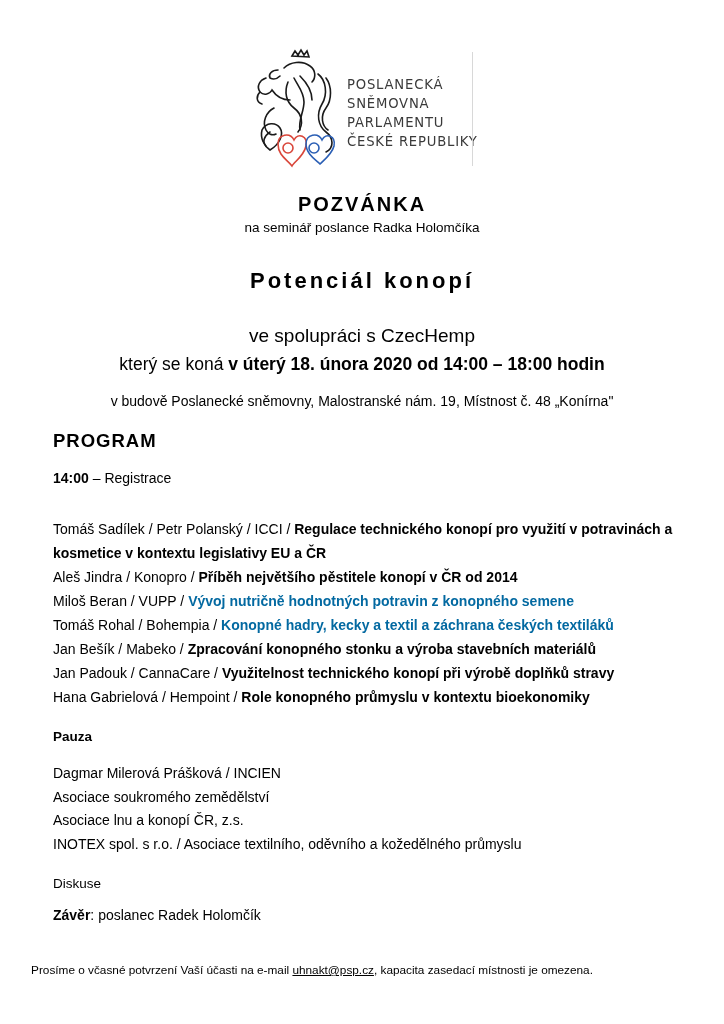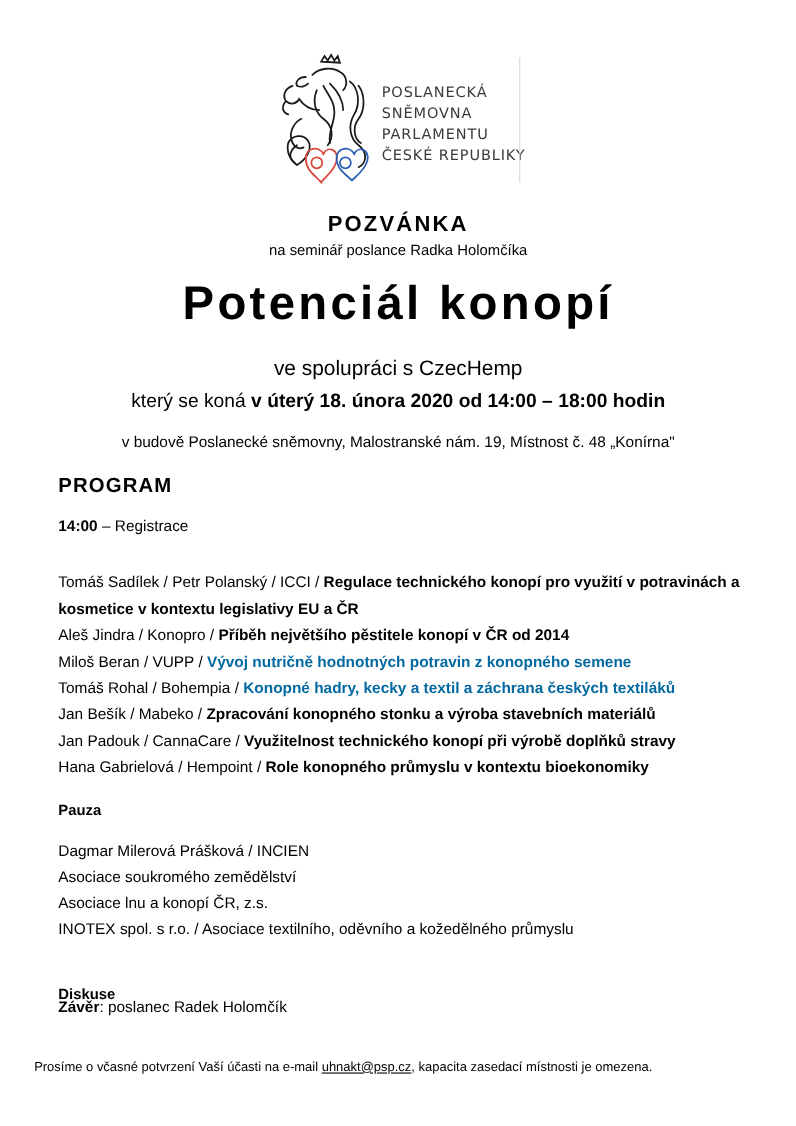--- a/index.html
+++ b/index.html
@@ -11,35 +11,35 @@
     .logo-text {
       position: absolute; left: 347px; top: 75px;
       font-family: "DejaVu Sans", sans-serif; font-size: 13.2px; line-height: 19px;
       letter-spacing: 0.8px; color: #3a3a3a;
     }
     .logo-divider { position: absolute; left: 472px; top: 52px; width: 1px; height: 114px; background: #d8d8d8; }
 
     .center { position: absolute; left: 0; width: 724px; text-align: center; white-space: nowrap; }
     .title { top: 193px; font-size: 20px; font-weight: bold; letter-spacing: 2px; }
     .subtitle { top: 220px; font-size: 13.5px; }
-    .headline { top: 252px; font-size: 43px; font-weight: bold; letter-spacing: 3px; }
+    .headline { top: 268px; font-size: 22px; font-weight: bold; letter-spacing: 3px; }
     .coop { top: 325px; font-size: 19px; }
     .date { top: 354px; font-size: 17.5px; }
     .date b { font-weight: bold; }
     .place { top: 393px; font-size: 14px; }
 
     .program-h { position: absolute; left: 53px; top: 430px; font-size: 18.5px; font-weight: bold; letter-spacing: 1px; }
     .sched { position: absolute; left: 53px; top: 470px; font-size: 14px; line-height: 17px; }
     .talks { position: absolute; left: 53px; top: 517px; font-size: 14px; line-height: 24px; width: 640px; }
     .talk .topic { font-weight: bold; }
     .talk .topic.gray { color: #0369a1; }
 
     .pauza { position: absolute; left: 53px; top: 729px; font-size: 13.5px; font-weight: bold; }
     .others { position: absolute; left: 53px; top: 762px; font-size: 14px; line-height: 23.5px; }
-    .diskuse { position: absolute; left: 53px; top: 876px; font-size: 13.5px; font-weight: bold; margin-top: 20px; }
+    .diskuse { position: absolute; left: 53px; top: 876px; font-size: 13.5px; font-weight: normal; }
     .zaver { position: absolute; left: 53px; top: 907px; font-size: 14px; }
     .zaver b { font-weight: bold; }
 
     .footer { position: absolute; left: 0; width: 624px; top: 963px; text-align: center; font-size: 11.8px; }
     .footer a { color: #000; text-decoration: underline; }
   </style>
 </head>
 <body>
 
 <div class="logo">

